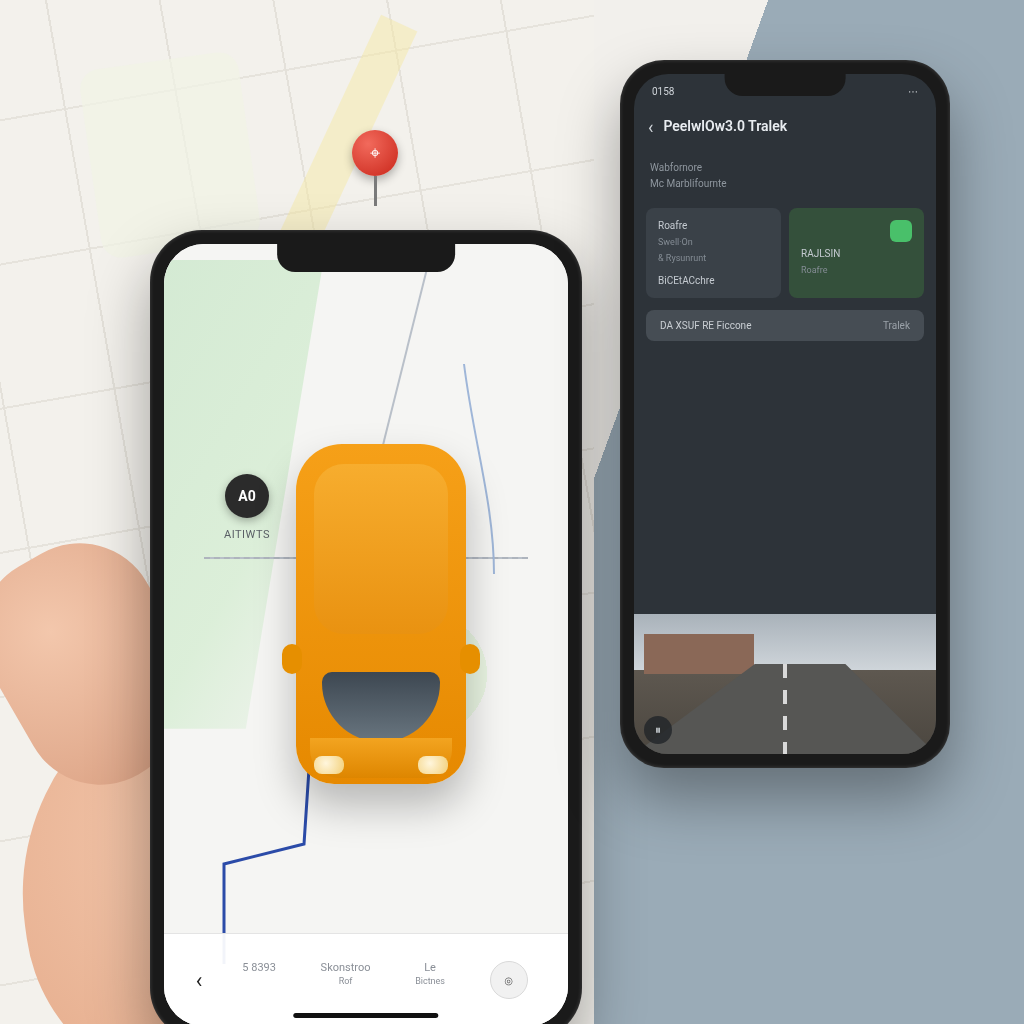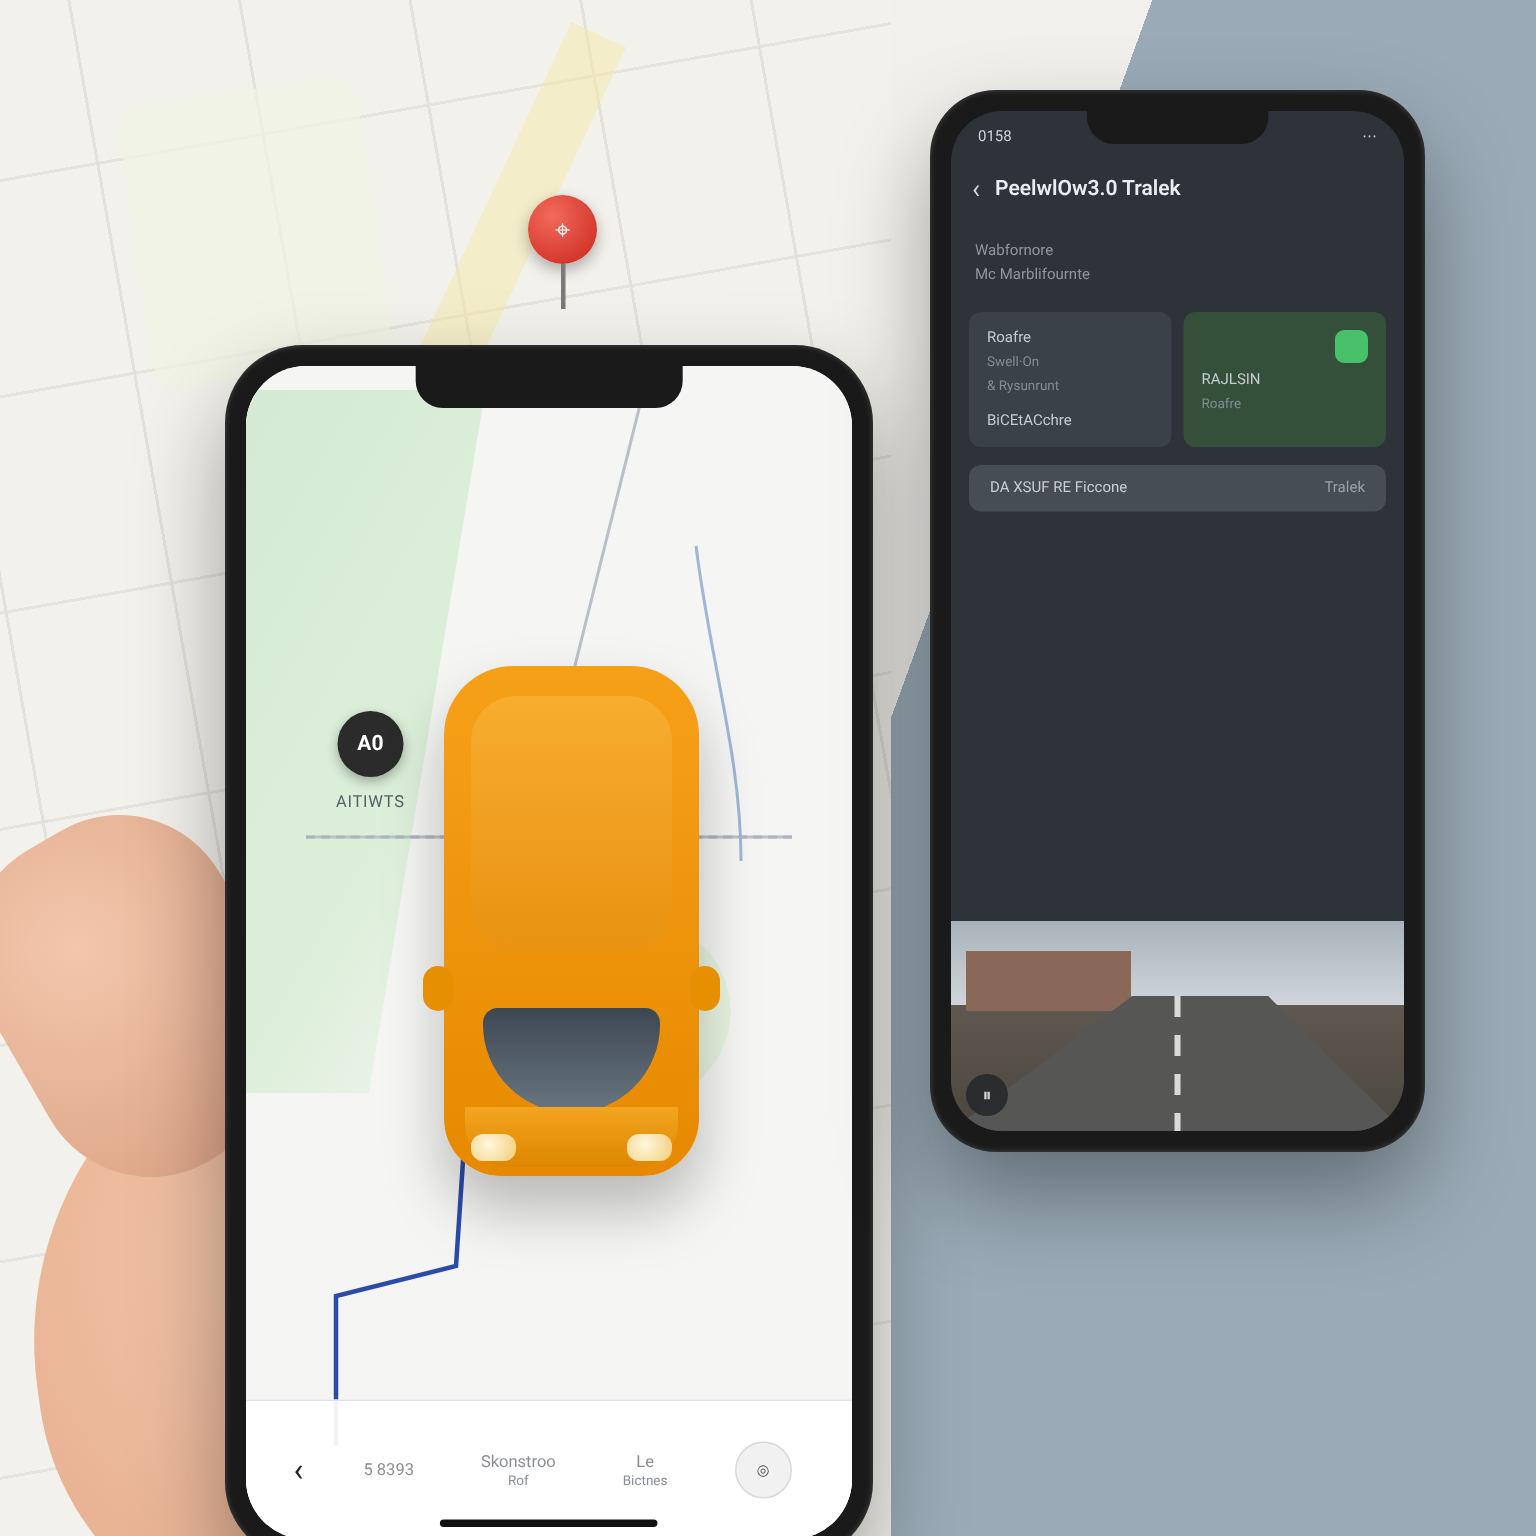--- a/index.html
+++ b/index.html
@@ -46,21 +46,21 @@
   .car .windshield{position:absolute;left:26px;right:26px;bottom:42px;height:70px;background:linear-gradient(#3d4751,#697680);border-radius:10px 10px 60px 60px;}
   .car .hood{position:absolute;left:14px;right:14px;bottom:6px;height:40px;background:linear-gradient(#f3a420,#de8600);border-radius:0 0 28px 28px;}
   .car .mirror{position:absolute;top:200px;width:20px;height:30px;background:#e68f00;border-radius:10px;}
   .car .mL{left:-14px;} .car .mR{right:-14px;}
   .car .light{position:absolute;bottom:10px;width:30px;height:18px;background:radial-gradient(circle at 40% 40%,#fff6dd,#f2cf77);border-radius:8px;}
   .car .lL{left:18px;} .car .lR{right:18px;}
   
   .p1-bar{position:absolute;left:0;right:0;bottom:0;height:92px;background:rgba(255,255,255,.94);border-top:1px solid #e4e4e4;display:flex;align-items:center;padding:0 18px;gap:4px;}
   .p1-back{width:34px;height:34px;display:flex;align-items:center;justify-content:center;font-size:22px;color:#222;}
   .p1-items{flex:1;display:flex;justify-content:space-around;}
-  .p1-item{display:flex;flex-direction:column;align-items:center;gap:2px;font-size:10px;color:#8a8f97;justify-content:center;}
+  .p1-item{display:flex;flex-direction:column;align-items:center;gap:2px;font-size:10px;color:#8a8f97;}
   .p1-item .t{font-size:11px;}
   .p1-item .s{font-size:9px;}
   .p1-round{width:36px;height:36px;border-radius:50%;background:#f1f1f1;border:1px solid #d9d9d9;display:flex;align-items:center;justify-content:center;color:#555;}
   
   .phone2{left:620px;top:60px;width:330px;height:708px;border-radius:44px;}
   .phone2 .screen{border-radius:34px;background:#2d3339;}
   .phone2 .notch{width:40%;height:22px;}
   .p2-status{position:absolute;top:6px;left:0;right:0;height:22px;display:flex;justify-content:space-between;align-items:center;padding:0 18px;font-size:10px;color:#cfd4d9;z-index:40;}
   .p2-header{position:absolute;top:30px;left:0;right:0;height:44px;display:flex;align-items:center;gap:10px;padding:0 14px;color:#e9edf1;}
   .p2-back{font-size:18px;color:#cfd4d9;}

